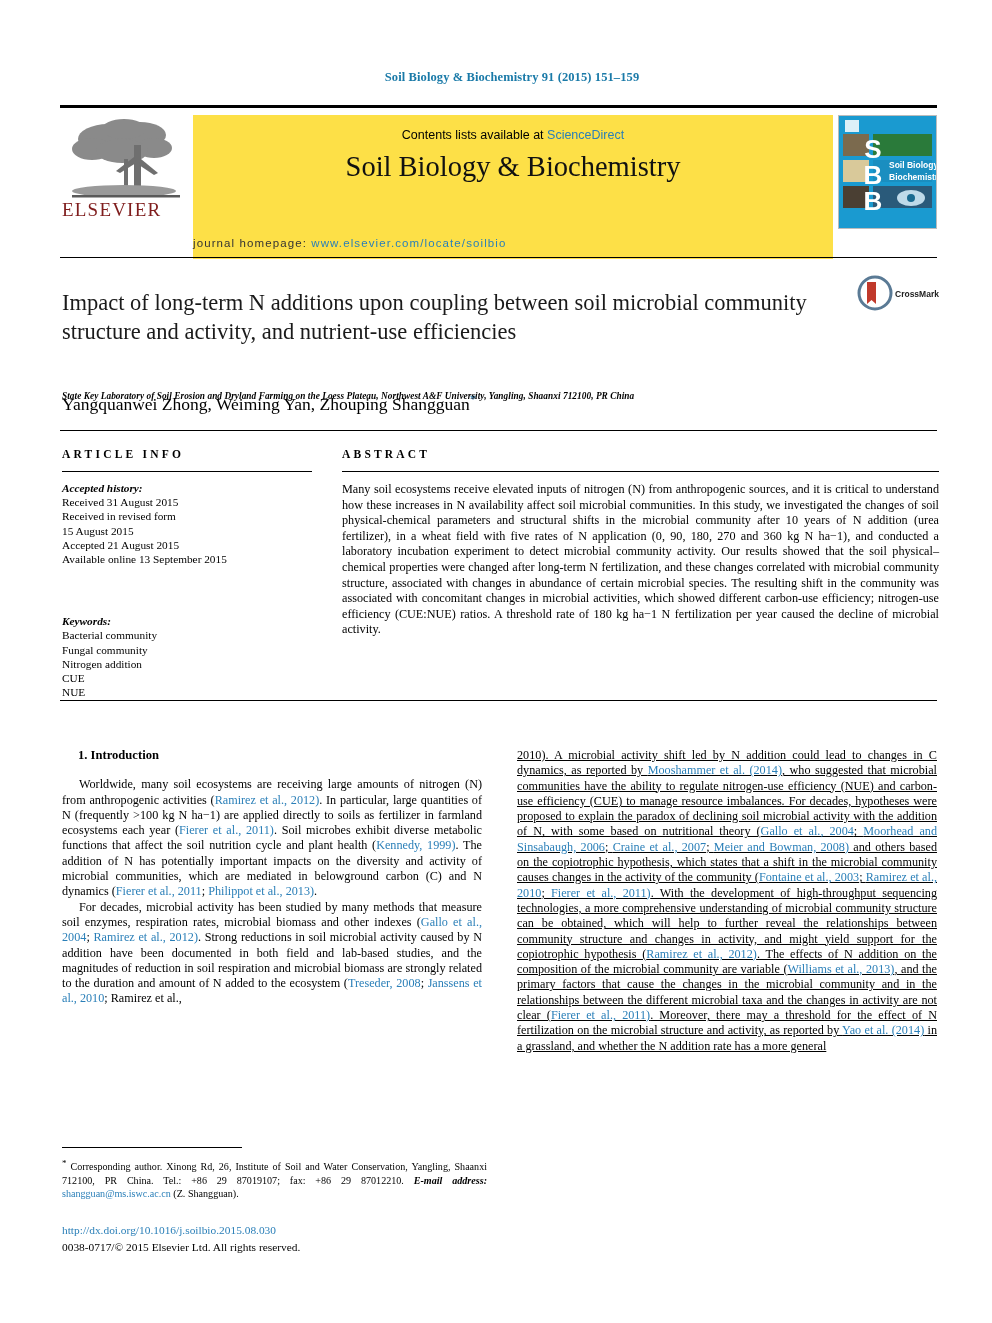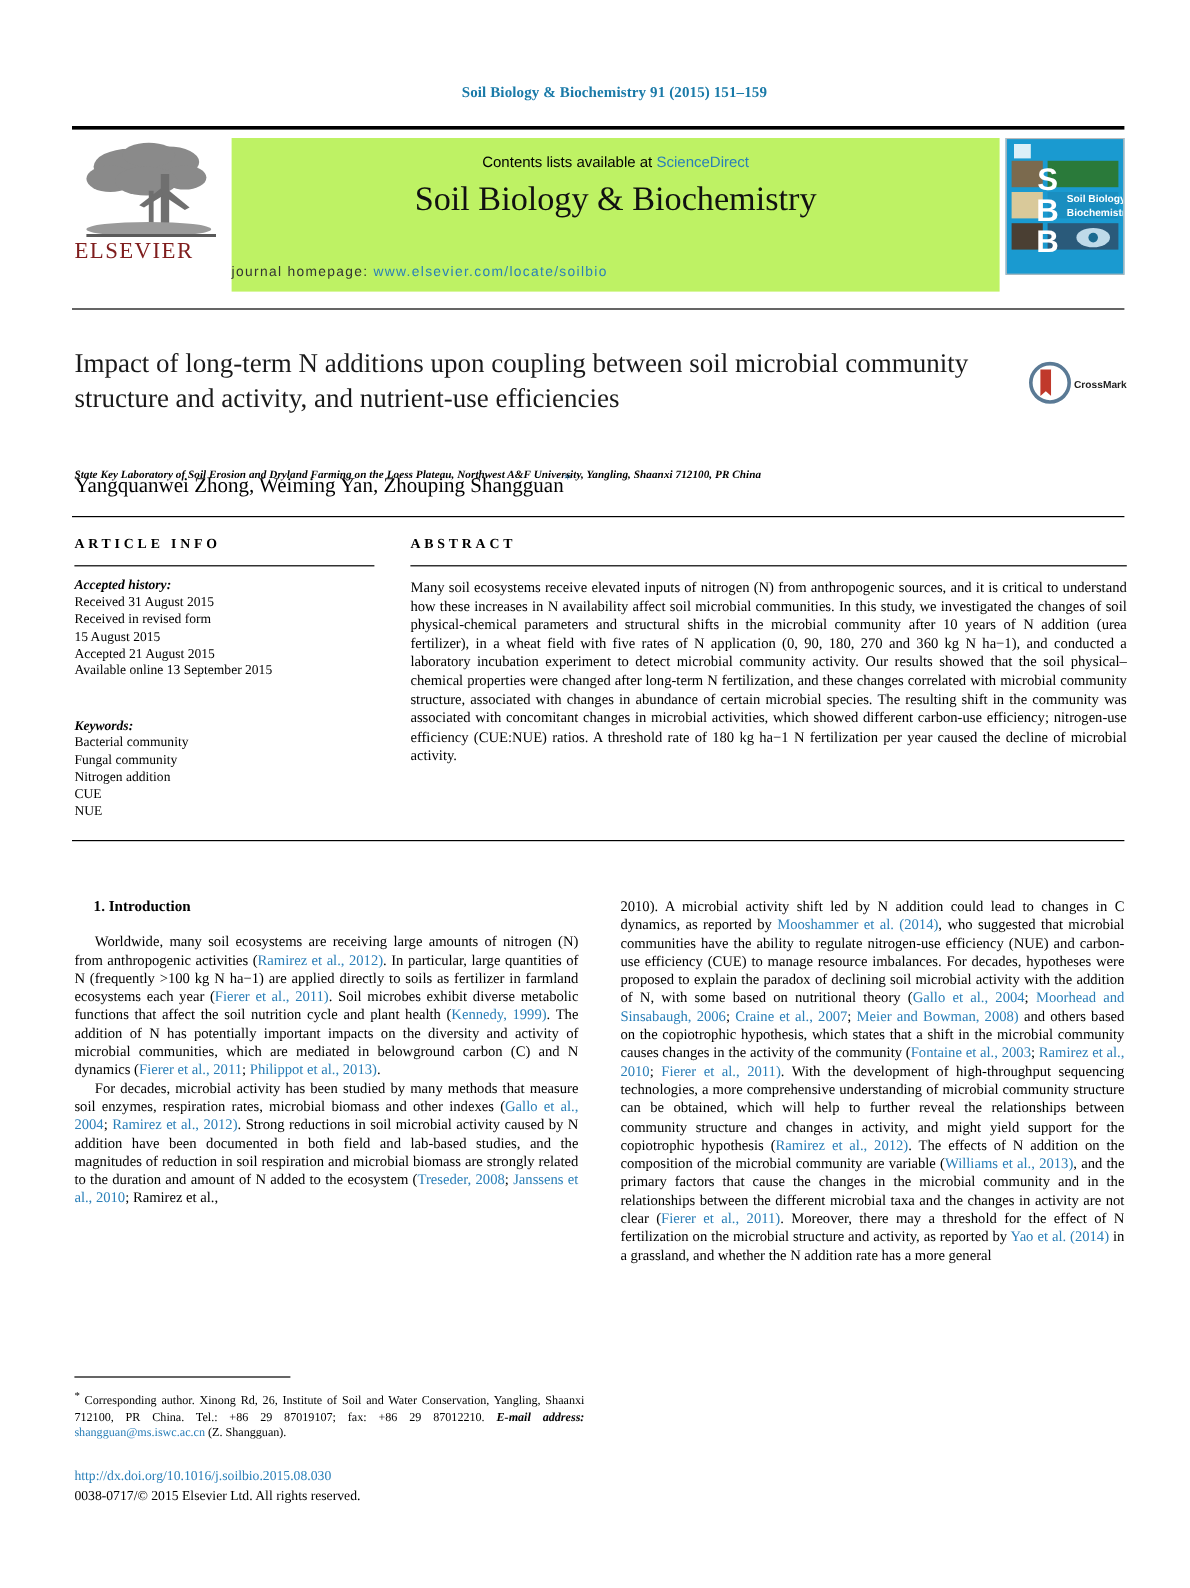--- a/index.html
+++ b/index.html
@@ -66,22 +66,22 @@
     color: #7f1d1d;
     font-family: "Liberation Serif", serif;
     font-size: 19px;
     letter-spacing: 1.2px;
   }
   .banner {
     position: absolute;
     left: 133px;
     top: 10px;
     width: 640px;
-    height: 128px;
-    background: #bef264;
+    height: 144px;
+    background: #fde047;
   }
   .banner-line1 {
     position: absolute;
     top: 13px;
     left: 0;
     width: 640px;
     text-align: center;
     font-family: "Liberation Sans", sans-serif;
     font-size: 12.5px;
     color: #000;
@@ -160,21 +160,21 @@
     top: 391px;
     width: 800px;
     font-size: 9.3px;
     font-style: italic;
     font-weight: bold;
     letter-spacing: 0.05px;
   }
   .crossmark {
     position: absolute;
     left: 857px;
-    top: 301px;
+    top: 275px;
     width: 84px;
     height: 42px;
   }
   .crossmark-label {
     position: absolute;
     left: 38px;
     top: 14px;
     font-family: "Liberation Sans", sans-serif;
     font-size: 8.5px;
     font-weight: bold;
@@ -232,21 +232,21 @@
   .info-sub {
     font-size: 11.3px;
     font-style: italic;
     font-weight: bold;
     line-height: 14.2px;
   }
   .info-line {
     font-size: 11.3px;
     line-height: 14.2px;
   }
-  .kw-block { margin-top: 32px; }
+  .kw-block { margin-top: 48px; }
   .abstract-body {
     font-size: 12.2px;
     line-height: 15.6px;
     text-align: justify;
   }
   .copyright-line {
     margin-top: 9px;
     font-size: 11.6px;
     text-align: right;
   }
@@ -254,21 +254,21 @@
   
   .col {
     position: absolute;
     top: 748px;
     width: 420px;
     font-size: 12.2px;
     line-height: 15.3px;
     text-align: justify;
   }
   .col-left { left: 62px; }
-  .col-right { left: 517px; }
+  .col-right { left: 517px; text-decoration: underline; }
   .body-head {
     font-size: 12.6px;
     font-weight: bold;
     margin: 0 0 14px 16px;
   }
   .col p {
     margin: 0;
     text-indent: 17px;
   }
   .col p.cont { text-indent: 0; }

